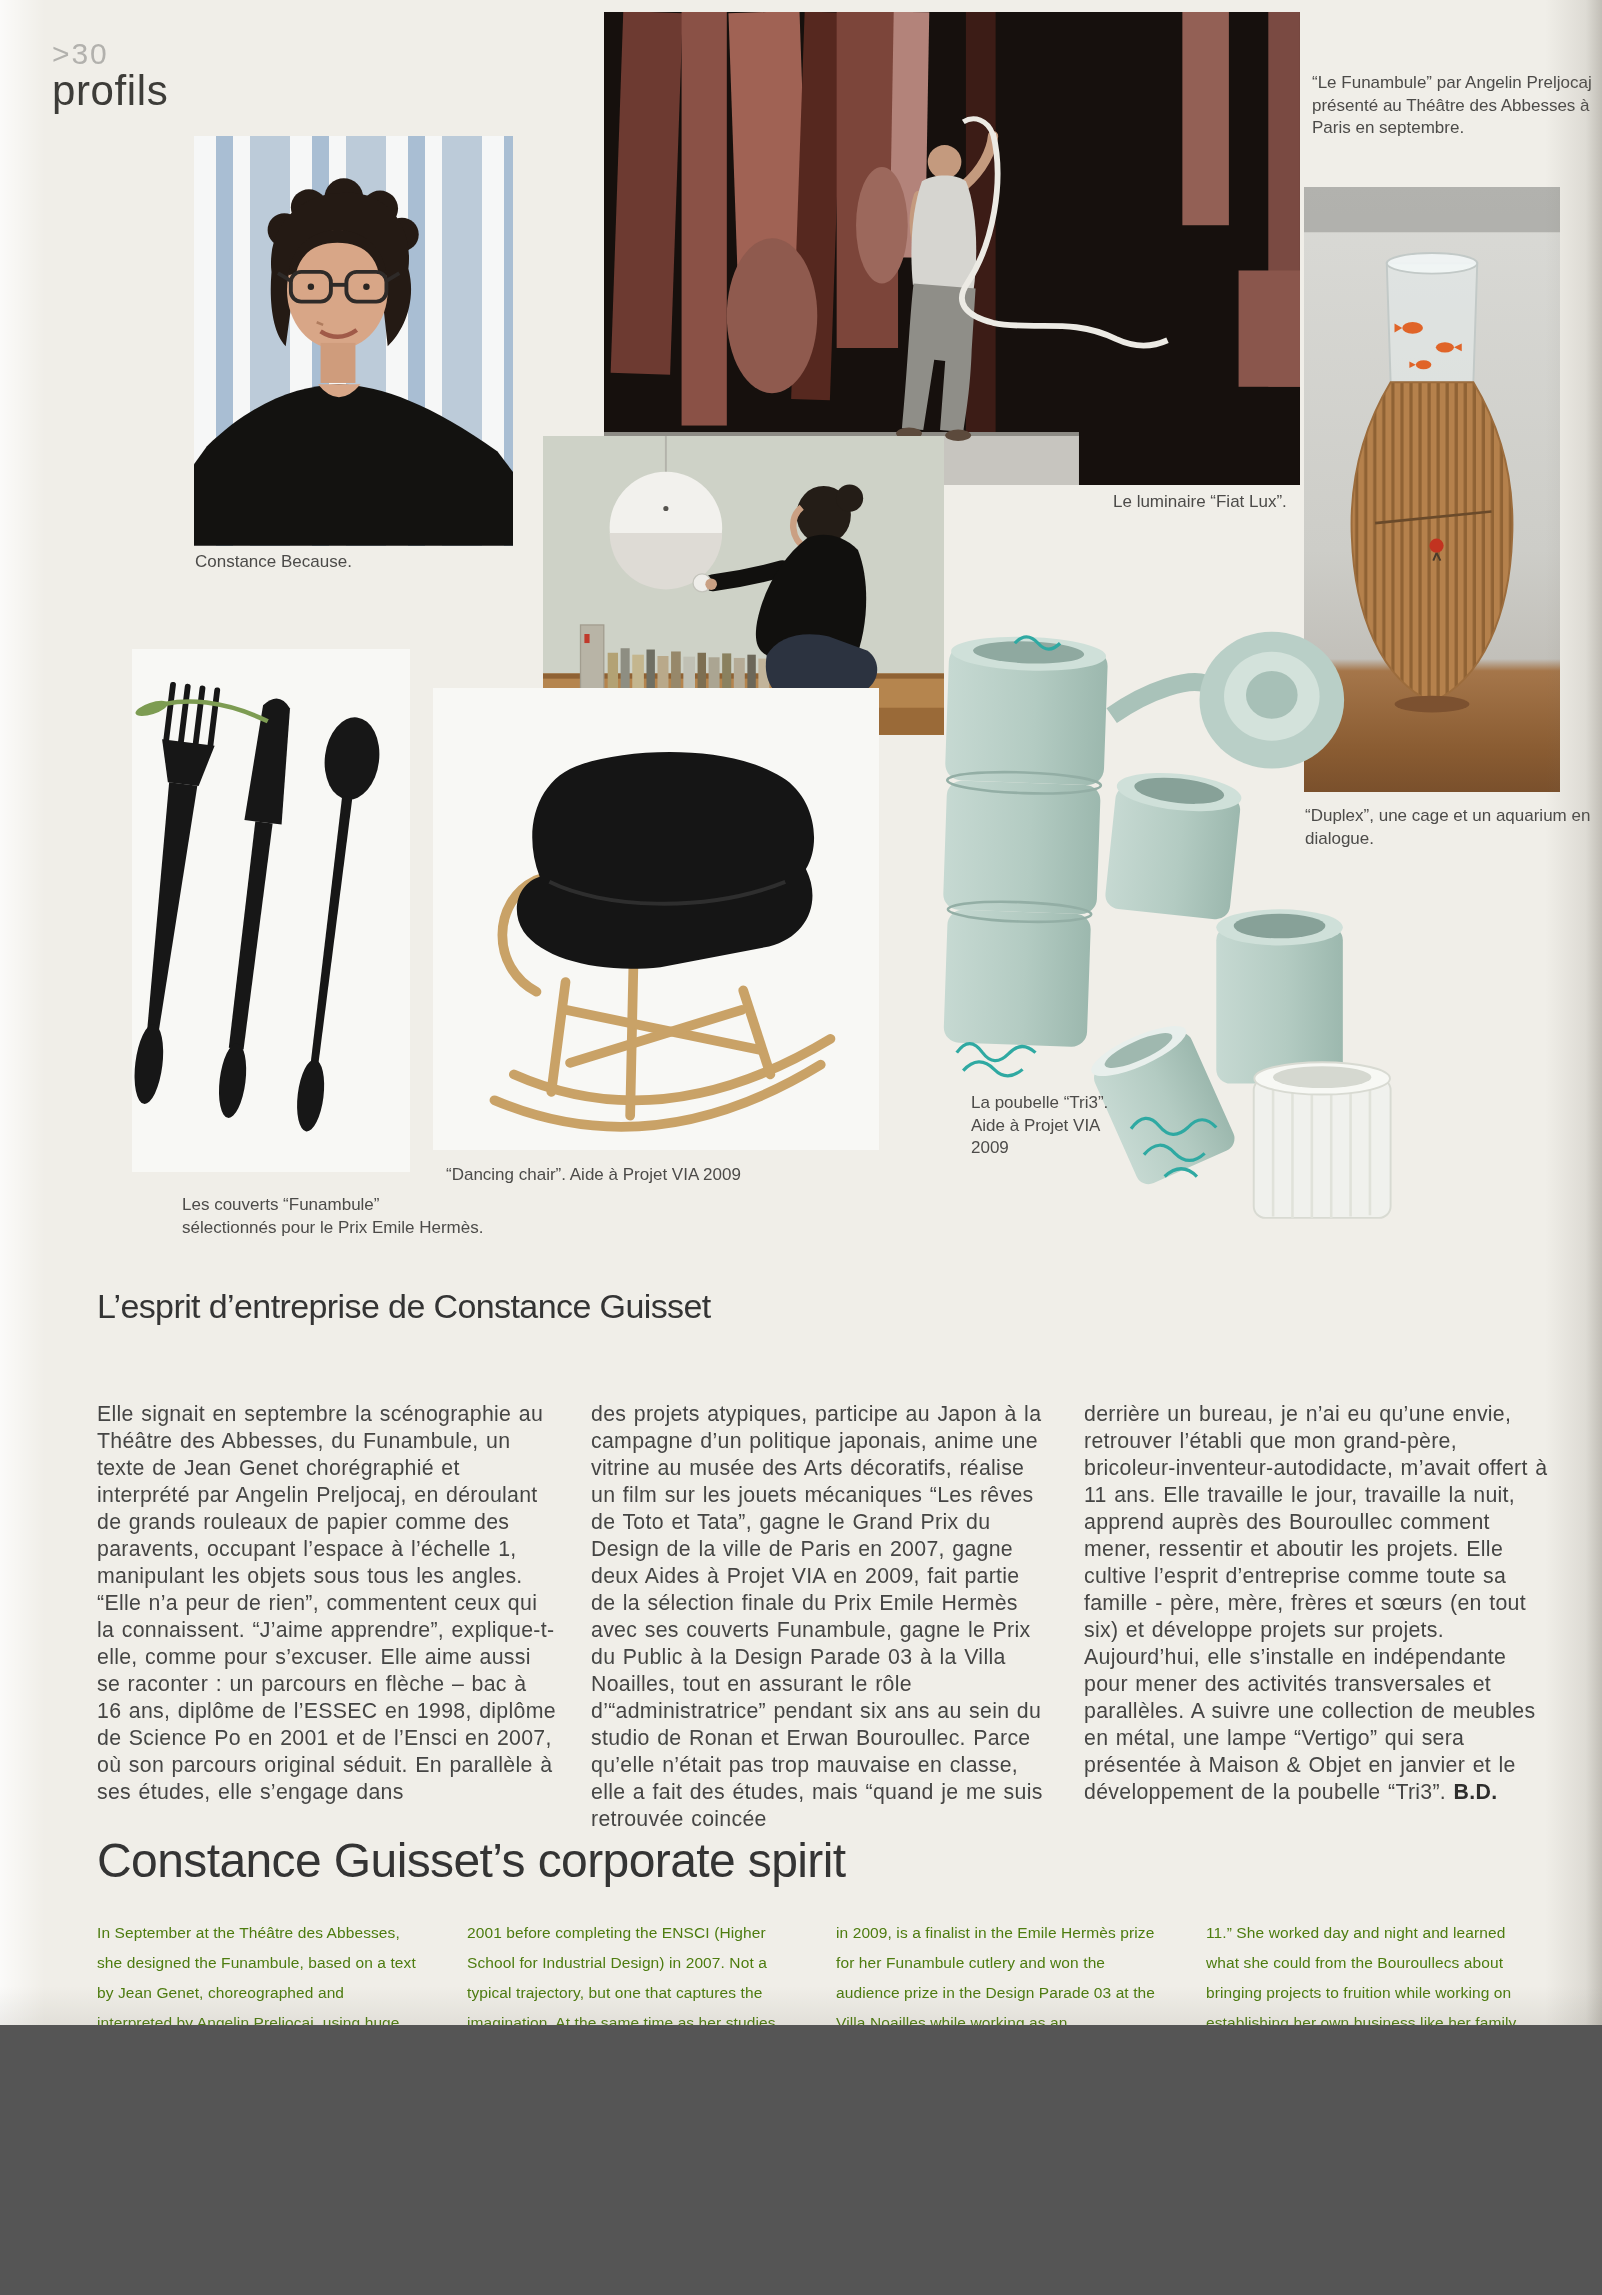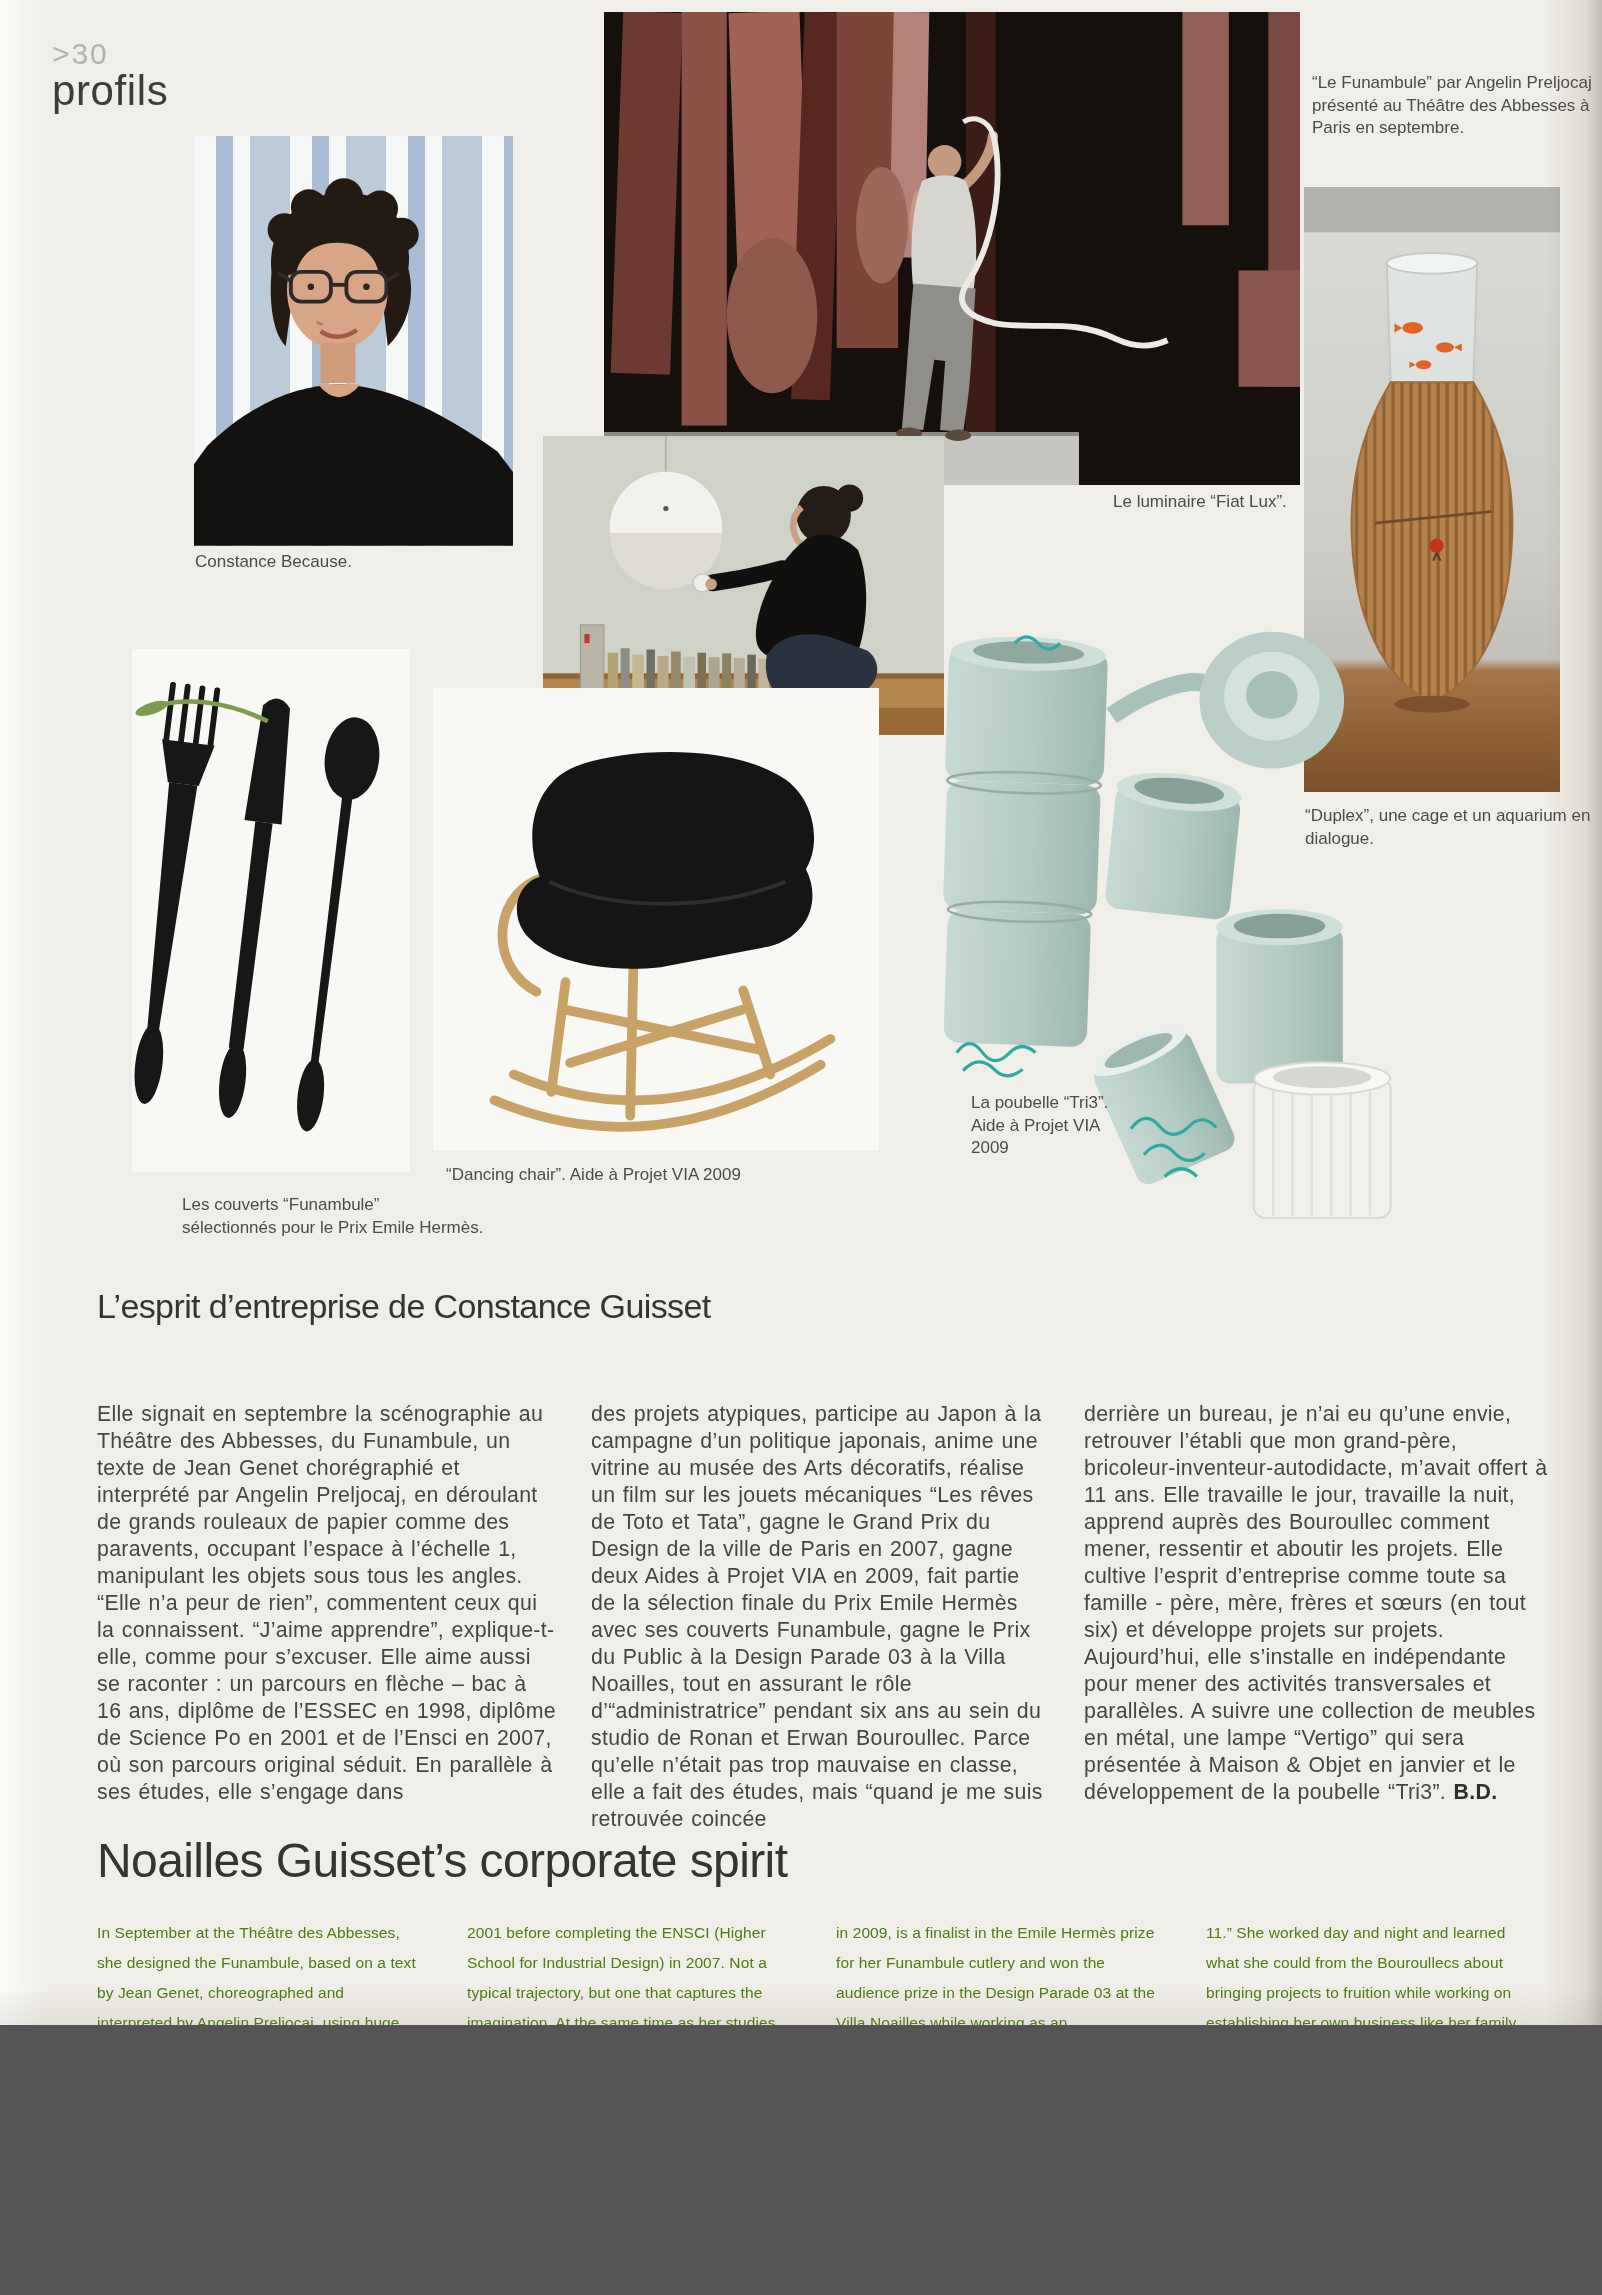--- a/index.html
+++ b/index.html
@@ -320,21 +320,21 @@
   </div>
   <div class="abs cap cap-tri3">La poubelle “Tri3”.
 Aide à Projet VIA
 2009</div>
 
   <div class="abs fr-headline">L’esprit d’entreprise de Constance Guisset</div>
   <div class="abs fr-col fr-col1">Elle signait en septembre la scénographie au Théâtre des Abbesses, du Funambule, un texte de Jean Genet chorégraphié et interprété par Angelin Preljocaj, en déroulant de grands rouleaux de papier comme des paravents, occupant l’espace à l’échelle 1, manipulant les objets sous tous les angles. “Elle n’a peur de rien”, commentent ceux qui la connaissent. “J’aime apprendre”, explique-t-elle, comme pour s’excuser. Elle aime aussi se raconter : un parcours en flèche – bac à 16 ans, diplôme de l’ESSEC en 1998, diplôme de Science Po en 2001 et de l’Ensci en 2007, où son parcours original séduit. En parallèle à ses études, elle s’engage dans</div>
   <div class="abs fr-col fr-col2">des projets atypiques, participe au Japon à la campagne d’un politique japonais, anime une vitrine au musée des Arts décoratifs, réalise un film sur les jouets mécaniques “Les rêves de Toto et Tata”, gagne le Grand Prix du Design de la ville de Paris en 2007, gagne deux Aides à Projet VIA en 2009, fait partie de la sélection finale du Prix Emile Hermès avec ses couverts Funambule, gagne le Prix du Public à la Design Parade 03 à la Villa Noailles, tout en assurant le rôle d’“administratrice” pendant six ans au sein du studio de Ronan et Erwan Bouroullec. Parce qu’elle n’était pas trop mauvaise en classe, elle a fait des études, mais “quand je me suis retrouvée coincée</div>
   <div class="abs fr-col fr-col3"><span>derrière un bureau, je n’ai eu qu’une envie, retrouver l’établi que mon grand-père, bricoleur-inventeur-autodidacte, m’avait offert à 11 ans. Elle travaille le jour, travaille la nuit, apprend auprès des Bouroullec comment mener, ressentir et aboutir les projets. Elle cultive l’esprit d’entreprise comme toute sa famille - père, mère, frères et sœurs (en tout six) et développe projets sur projets. Aujourd’hui, elle s’installe en indépendante pour mener des activités transversales et parallèles. A suivre une collection de meubles en métal, une lampe “Vertigo” qui sera présentée à Maison &amp; Objet en janvier et le développement de la poubelle “Tri3”. </span><span class="byline">B.D.</span></div>
 
-  <div class="abs en-headline">Noailles Guisset’s corporate spirit</div>
+  <div class="abs en-headline">Constance Guisset’s corporate spirit</div>
   <div class="abs en-col en-col1">In September at the Théâtre des Abbesses, she designed the Funambule, based on a text by Jean Genet, choreographed and interpreted by Angelin Preljocaj, using huge rolls of paper as screens and manipulating objects in every form imaginable. “She is afraid of nothing”, say those who know her. Her version is: “I like to learn new things.” She also likes to tell her story: left school at 16, graduated from ESSEC, a leading business school, in 1998 and from Sciences Po in</div>
   <div class="abs en-col en-col2">2001 before completing the ENSCI (Higher School for Industrial Design) in 2007. Not a typical trajectory, but one that captures the imagination. At the same time as her studies, she took part in a number of atypical projects, helped out a Japanese politician in his campaign, decorated a window display at the Museum of Decorative Arts, made a film on mechanical toys – ‘The dreams of Toto and Tata, ’won the City of Paris Grand Prix for design in 2007, won two bursaries from VIA</div>
   <div class="abs en-col en-col3">in 2009, is a finalist in the Emile Hermès prize for her Funambule cutlery and won the audience prize in the Design Parade 03 at the Villa Noailles while working as an ‘administrator’ for the last six years in Ronan and Erwan Bouroullec’s study. Because she was good at school she went to college, but once she found herself behind a desk she had only one desire, “to rediscover the freedom that my self-taught, inventor and handyman grandfather had instilled in me at the age of</div>
   <div class="abs en-col en-col4">11.” She worked day and night and learned what she could from the Bouroullecs about bringing projects to fruition while working on establishing her own business like her family – father, mother, brothers and sisters, six in all – before her. Now she has set out on her own to develop her own projects. A collection of metal furniture, the ‘Vertigo’ lamp that she will show at the Maison &amp; Objet salon in January and the waste bin ‘Tri3’ are all on the cards.</div>
 
   <div class="abs footer">
     <span class="footer-page">30</span>
     <span class="footer-div">|</span>
     <span class="footer-mag">intramuros</span>
     <span class="footer-issue">145</span>

